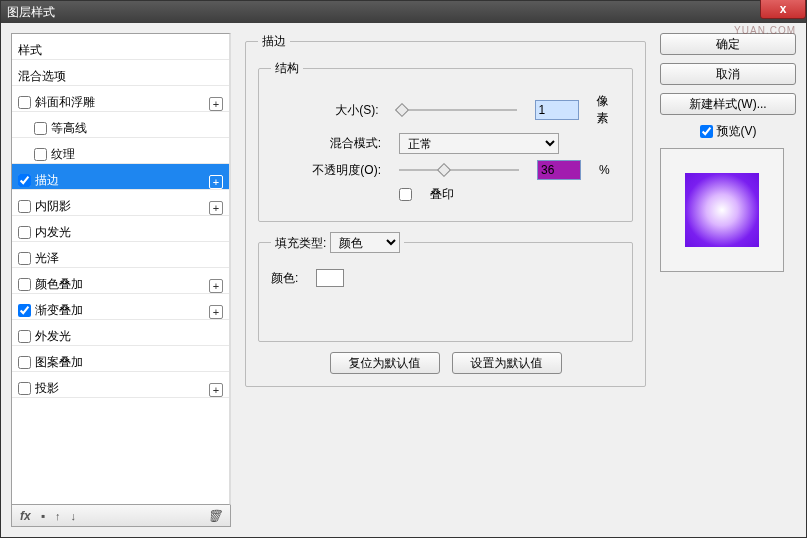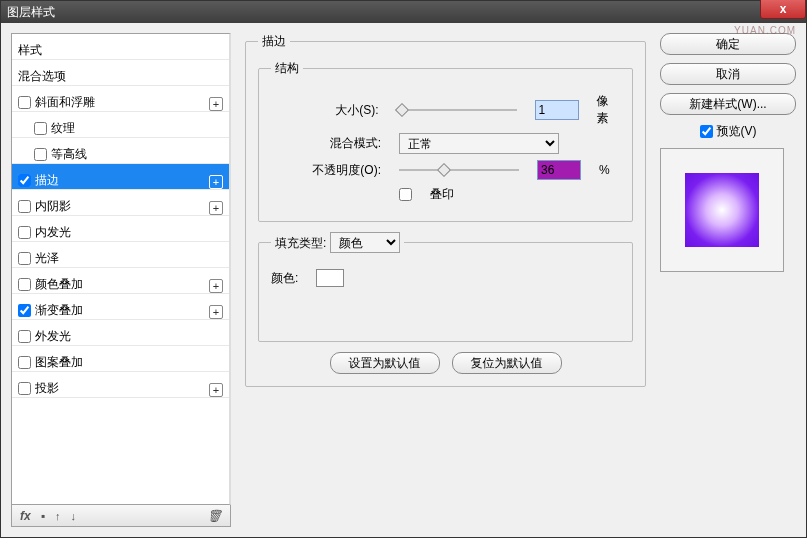--- a/index.html
+++ b/index.html
@@ -29,21 +29,21 @@
 fieldset > legend { padding: 0 4px; }
 .form-row { display: flex; align-items: center; margin: 6px 0; gap: 18px; }
 .form-row .label { width: 110px; text-align: right; }
 .slider { flex: 0 0 120px; height: 14px; position: relative; }
 .slider-track { position: absolute; top: 6px; left: 0; right: 0; height: 2px; background: #bbb; }
 .slider-thumb { position: absolute; top: 2px; width: 10px; height: 10px; background: #eaeaea; border: 1px solid #888; transform: rotate(45deg); }
 .num-input { width: 44px; height: 20px; border: 1px solid #7a9ac9; background: #a21caf; padding: 0 3px; text-align: left; }
 .num-input.sel { background: #cde3ff; }
 select { height: 21px; border: 1px solid #a0a0a0; background: #f4f4f4; padding: 0 4px; }
 .swatch { width: 28px; height: 18px; border: 1px solid #888; background: #fff; }
-.btn { height: 22px; min-width: 110px; background: linear-gradient(#fdfdfd,#e7e7e7); border: 1px solid #8a8a8a; border-radius: 10px; padding: 0 10px; display: inline-flex; align-items: center; justify-content: center; }
+.btn { height: 22px; min-width: 110px; background: linear-gradient(#fdfdfd,#e7e7e7); border: 1px solid #8a8a8a; border-radius: 3px; padding: 0 10px; display: inline-flex; align-items: center; justify-content: center; }
 .btns-group { display: flex; gap: 12px; justify-content: center; margin-top: 6px; }
 .right { width: 136px; display: flex; flex-direction: column; align-items: stretch; gap: 8px; }
 .right .btn { width: 100%; min-width: auto; }
 .preview-row { display: flex; align-items: center; justify-content: center; gap: 4px; }
 .preview-box { width: 124px; height: 124px; border: 1px solid #a0a0a0; background: #f4f4f4; display: flex; align-items: center; justify-content: center; }
 .preview-swatch { width: 74px; height: 74px; background: radial-gradient(circle at center, #fff, #dcb6ff 30%, #7a1ff0 70%, #6a10e6); }
 .fill-fieldset { min-height: 110px; }
 </style>
 </head>
 <body>
@@ -71,27 +71,27 @@
         <div class="row">
           <span class="lbl">
               <input type="checkbox" style="">
               <span>斜面和浮雕</span>
             </span>
           <span class="plus">+</span>
         </div>
         <div class="row sub">
           <span class="lbl">
               <input type="checkbox" style="">
+              <span>等高线</span>
+            </span>
+        </div>
+        <div class="row sub">
+          <span class="lbl">
+              <input type="checkbox" style="">
               <span>纹理</span>
-            </span>
-        </div>
-        <div class="row sub">
-          <span class="lbl">
-              <input type="checkbox" style="">
-              <span>等高线</span>
             </span>
         </div>
         <div class="row selected">
           <span class="lbl">
               <input type="checkbox" checked="" style="">
               <span>描边</span>
             </span>
           <span class="plus">+</span>
         </div>
         <div class="row">
@@ -202,22 +202,22 @@
             <span>填充类型:</span>
             <select style="width:70px"><option>颜色</option></select>
           </legend>
           <div class="form-row">
             <span>颜色:</span>
             <div class="swatch"></div>
           </div>
         </fieldset>
 
         <div class="btns-group">
+          <button class="btn">复位为默认值</button>
           <button class="btn">设置为默认值</button>
-          <button class="btn">复位为默认值</button>
         </div>
       </fieldset>
     </div>
 
     <div class="right">
       <button class="btn">确定</button>
       <button class="btn">取消</button>
       <button class="btn">新建样式(W)...</button>
       <div class="preview-row">
         <input type="checkbox" checked="" style="">

